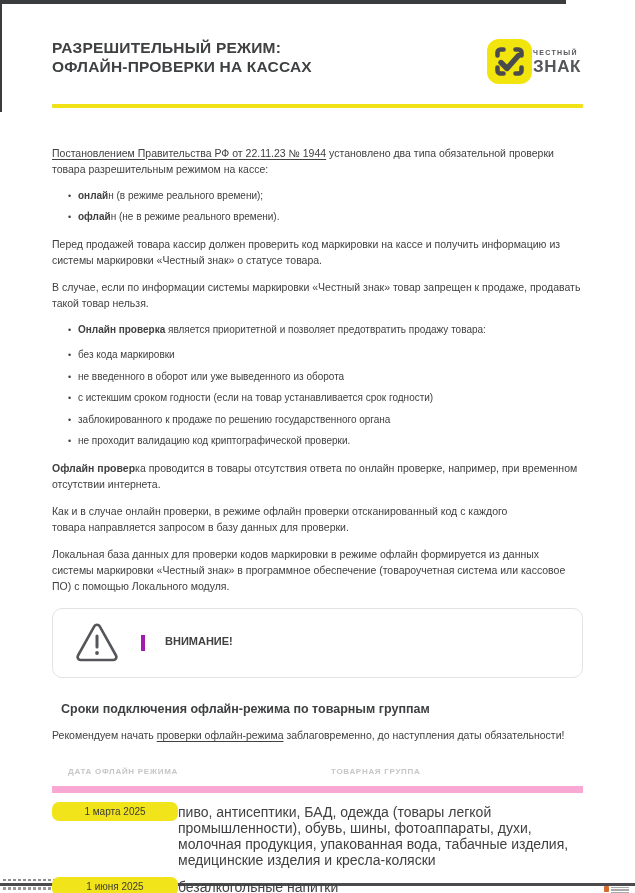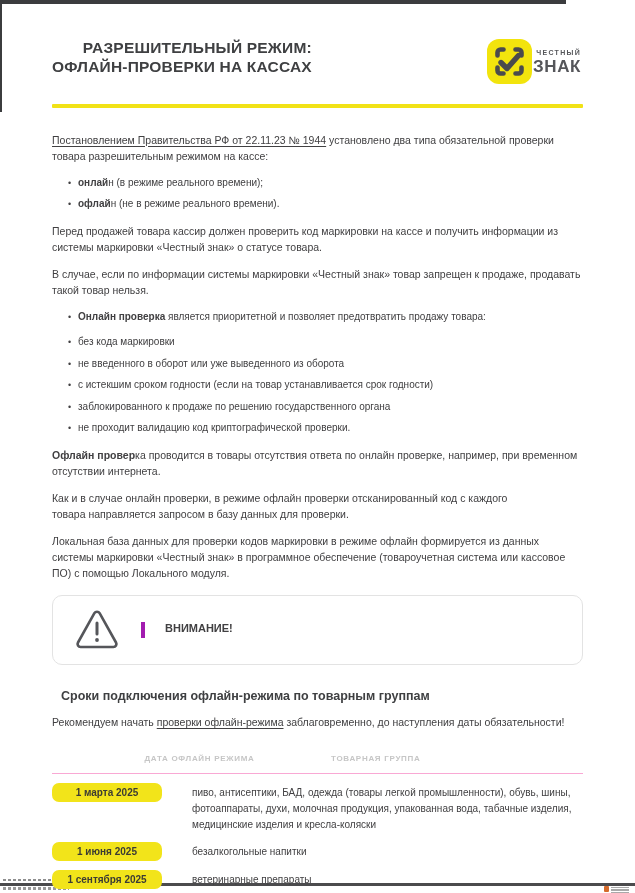--- a/index.html
+++ b/index.html
@@ -4,58 +4,58 @@
 <style>
   html,body{margin:0;padding:0;}
   body{
     width:635px;height:893px;background:#ffffff;position:relative;overflow:hidden;
     font-family:"Liberation Sans",sans-serif;color:#414042;
     -webkit-font-smoothing:antialiased;
   }
   .content{position:absolute;left:52px;top:0;width:531px;}
 
   
-  .header-row{display:flex;justify-content:space-between;align-items:flex-start;margin-top:38px;text-align:right;}
+  .header-row{display:flex;justify-content:space-between;align-items:flex-start;margin-top:38px;}
   .page-title{font-size:15.5px;line-height:19px;font-weight:bold;letter-spacing:.2px;color:#3f4042;margin:0;}
   .page-title span{display:block;}
   .logo{display:flex;align-items:center;gap:1px;margin-top:1px;margin-right:2px;}
   .logo-badge{width:45px;height:45px;flex-shrink:0;}
   .logo-text{color:#55565a;line-height:1;}
   .logo-text .l1{display:block;font-size:7px;font-weight:bold;letter-spacing:1.3px;margin-bottom:2px;}
   .logo-text .l2{display:block;font-size:17px;font-weight:bold;letter-spacing:.6px;}
 
   .yellow-rule{height:3.5px;background:#f1e216;margin-top:20px;border-radius:1px;}
 
   
   .bodytext p{font-size:10.5px;line-height:16px;margin:11px 0;}
-  .bodytext p.first{margin-top:24px;}
+  .bodytext p.first{margin-top:37px;}
   .underline{text-decoration:underline;text-underline-offset:2px;}
   b{font-weight:bold;}
   ul.bullets{list-style:none;margin:9px 0;padding:0 0 0 16px;}
   ul.bullets li{position:relative;padding-left:10px;font-size:10px;line-height:16px;margin:5.5px 0;}
   ul.bullets li::before{content:"\2022";position:absolute;left:0;top:0;font-size:9px;line-height:16px;color:#414042;}
   .narrow1{max-width:485px;}
 
   
   .warnbox{margin-top:14px;border:1px solid #e3e3e3;border-radius:10px;display:flex;align-items:center;padding:13px 18px 13px 0;}
   .warn-icon-wrap{width:88px;flex-shrink:0;display:flex;justify-content:center;align-items:center;}
   .warn-body{border-left:4px solid #a21caf;padding-left:20px;}
   .warn-title{font-size:11px;font-weight:bold;margin-bottom:4px;}
   .warn-text{font-size:10.5px;line-height:14.5px;max-width:410px;}
 
   
   .sched-heading{font-size:12.5px;font-weight:bold;margin:24px 0 0 9px;color:#3f4042;}
   .sched-note{font-size:10.5px;line-height:15px;margin-top:12px;}
   .table{margin-top:24px;}
-  .thead{display:flex;color:#c6c6c6;font-size:8px;letter-spacing:.7px;font-weight:bold;padding-bottom:10px;border-bottom:1px solid #f9a8d4;text-align:center;}
+  .thead{display:flex;color:#c6c6c6;font-size:8px;letter-spacing:.7px;font-weight:bold;padding-bottom:10px;border-bottom:7px solid #f9a8d4;}
   .th-date{width:279px;padding-left:16px;box-sizing:border-box;}
   .trow{display:flex;align-items:flex-start;margin-top:9px;}
-  .badge{width:110px;height:19px;background:#f2e41a;border-radius:7px;display:flex;align-items:center;justify-content:center;
-         font-size:10px;font-weight:bold;color:#3b3b34;flex-shrink:0;}
-  .tdesc{margin-left:30px;font-size:10px;line-height:16px;width:391px;margin-top:2px;}
+  .badge{width:126px;height:19px;background:#f2e41a;border-radius:7px;display:flex;align-items:center;justify-content:center;
+         font-size:10px;font-weight:normal;color:#3b3b34;flex-shrink:0;}
+  .tdesc{font-size:14px;line-height:16px;width:391px;margin-top:2px;}
 
   
   .top-bar{position:absolute;top:0;left:0;width:566px;height:3.5px;background:#3b3c3e;}
   .left-bar{position:absolute;top:0;left:0;width:2px;height:112px;background:#3b3c3e;}
   .bottom-line{position:absolute;top:883px;left:0;width:635px;height:2.5px;background:#4b4b4d;}
   .micro1{position:absolute;top:878.5px;left:3px;width:152px;height:2.5px;
           background:repeating-linear-gradient(90deg,#8f8f8f 0 3px,rgba(0,0,0,0) 3px 5px);}
   .micro2{position:absolute;top:887px;left:3px;width:66px;height:2.5px;
           background:repeating-linear-gradient(90deg,#9a9a9a 0 3px,rgba(0,0,0,0) 3px 5px);}
   .stamp{position:absolute;top:886px;right:6px;display:flex;align-items:flex-start;gap:2px;}
@@ -108,21 +108,21 @@
   <div class="yellow-rule"></div>
 
   <div class="bodytext">
     <p class="first"><span class="underline">Постановлением Правительства РФ от 22.11.23 № 1944</span><span> установлено два типа обязательной проверки товара разрешительным режимом на кассе:</span></p>
 
     <ul class="bullets">
       <li><b>онлай</b><span>н (в режиме реального времени);</span></li>
       <li><b>офлай</b><span>н (не в режиме реального времени).</span></li>
     </ul>
 
-    <p>Перед продажей товара кассир должен проверить код маркировки на кассе и получить информации из системы маркировки «Честный знак» о статусе товара.</p>
+    <p>Перед продажей товара кассир должен проверить код маркировки на кассе и получить информацию из системы маркировки «Честный знак» о статусе товара.</p>
     <p>В случае, если по информации системы маркировки «Честный знак» товар запрещен к продаже, продавать такой товар нельзя.</p>
 
     <ul class="bullets">
       <li><b>Онлайн проверка</b><span> является приоритетной и позволяет предотвратить продажу товара:</span></li>
     </ul>
     <ul class="bullets">
 
         <li>без кода маркировки</li>
 
         <li>не введенного в оборот или уже выведенного из оборота</li>

